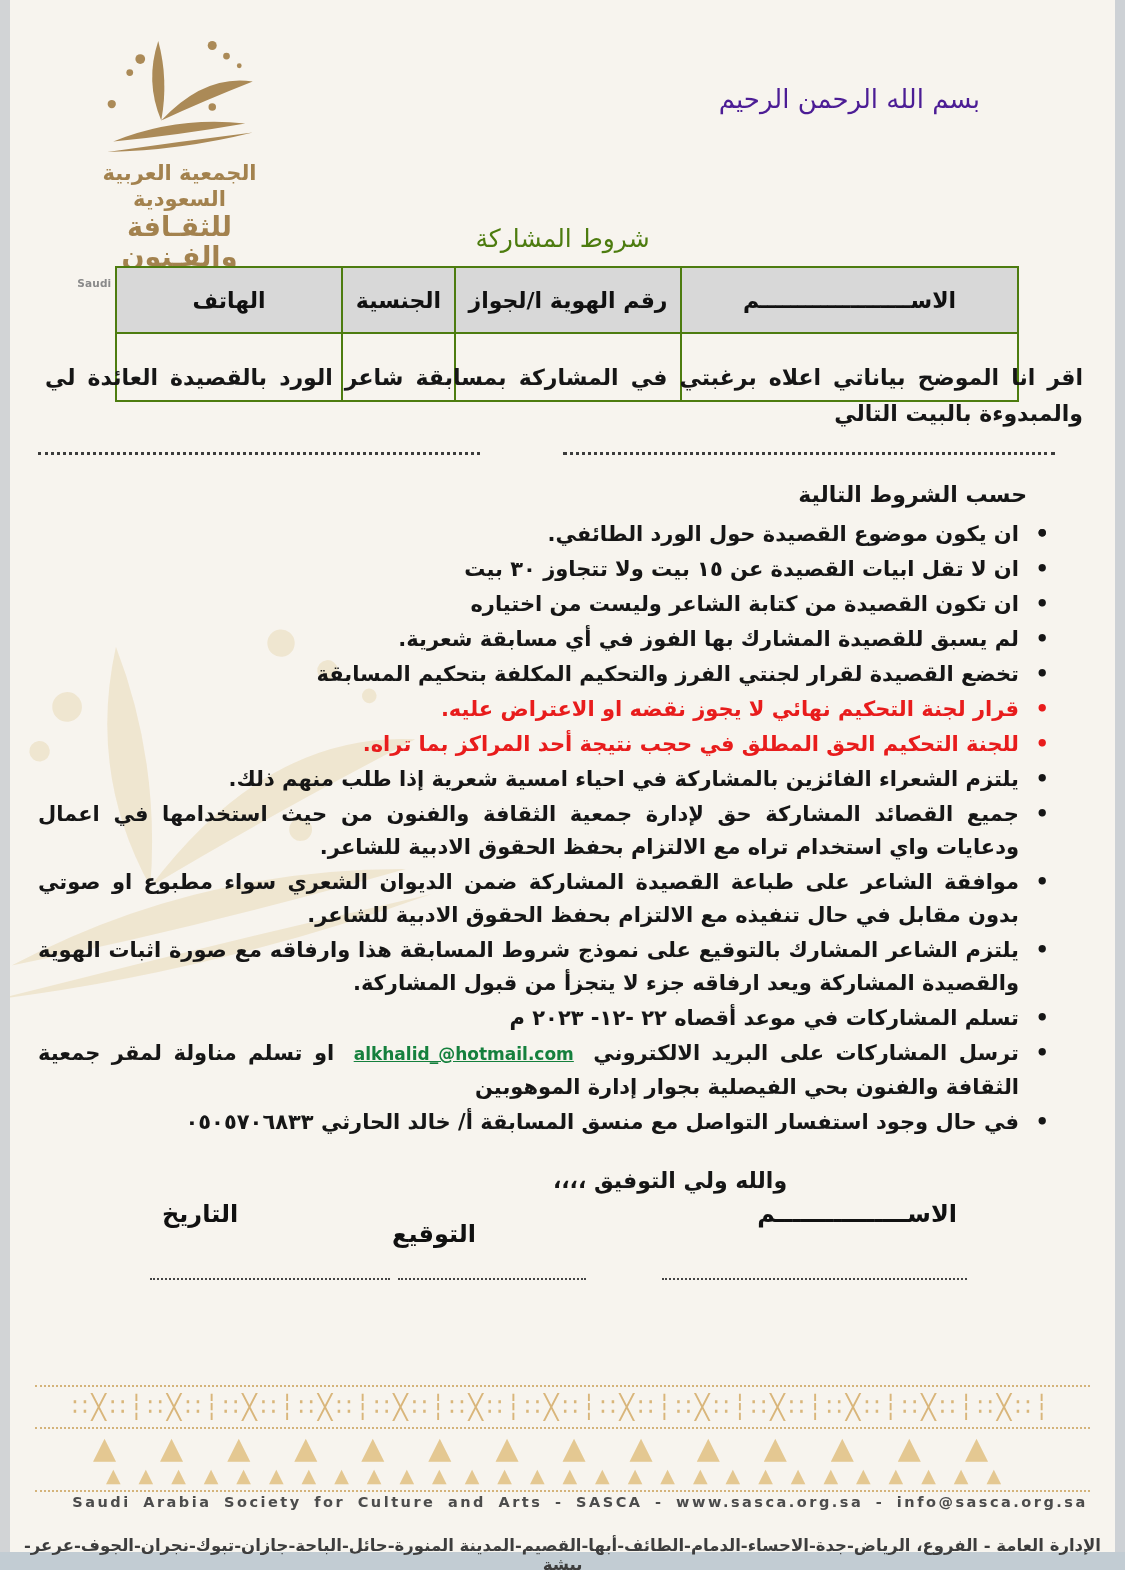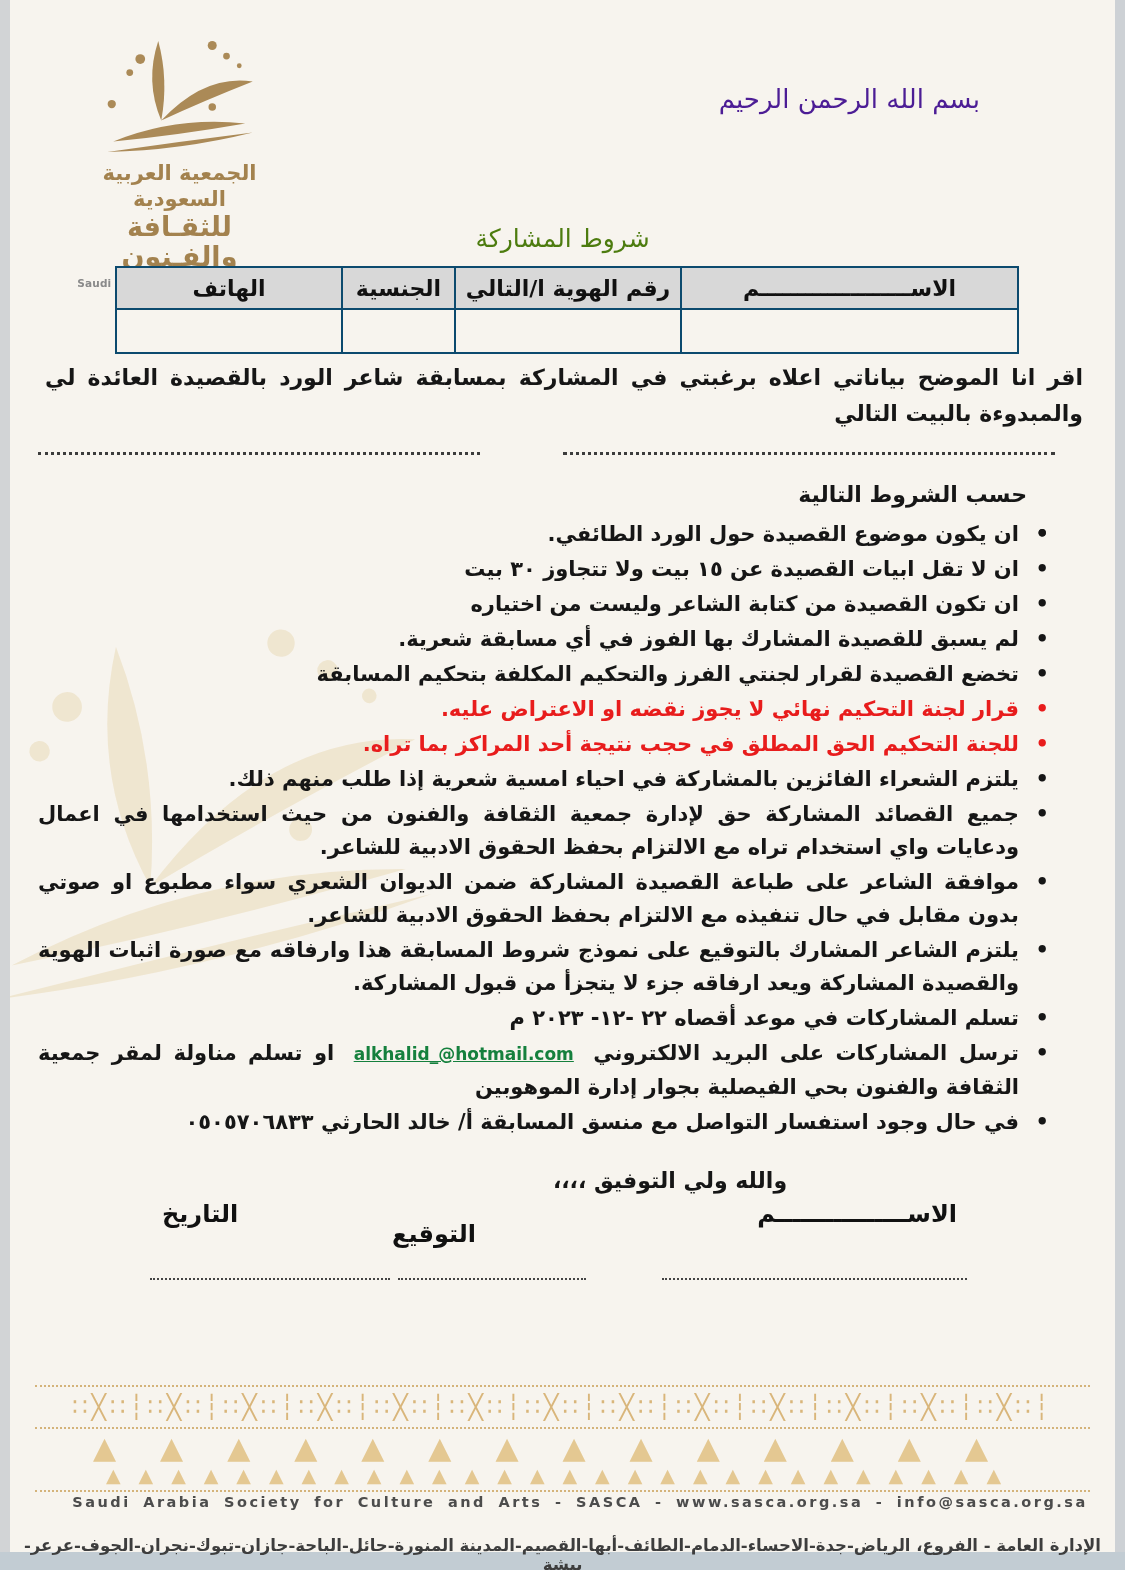--- a/index.html
+++ b/index.html
@@ -29,21 +29,21 @@
 
   .doc-title{top:224px;left:0;right:0;text-align:center;direction:rtl;
     font-weight:normal;font-size:25px;color:#4d7c0f;}
 
   
   table.form-table{
     top:266px;left:105px;width:902px;border-collapse:collapse;direction:rtl;
     table-layout:fixed;
   }
   table.form-table th,table.form-table td{
-    border:2px solid #0c4a6e;padding:0;
+    border:2px solid #4d7c0f;padding:12px;
   }
   table.form-table th{
     background:#d8d8d8;height:40px;font-size:22px;font-weight:bold;color:#111;
     text-align:center;white-space:nowrap;overflow:hidden;
   }
   table.form-table td{height:42px;background:transparent;}
 
   .declaration{
     top:360px;left:35px;width:1038px;direction:rtl;text-align:justify;
     font-weight:bold;font-size:22px;line-height:36px;color:#161616;
@@ -152,21 +152,21 @@
   <table class="form-table">
     <colgroup>
         <col style="width:337px">
         <col style="width:226px">
         <col style="width:113px">
         <col style="width:226px">
       </colgroup>
     <tbody>
         <tr>
       <th>الاســــــــــــــــــــم</th>
-      <th>رقم الهوية ا/التالي</th>
+      <th>رقم الهوية ا/لجواز</th>
       <th>الجنسية</th>
       <th>الهاتف</th>
     </tr>
     <tr>
       <td></td>
       <td></td>
       <td></td>
       <td></td>
     </tr>
   </tbody>

